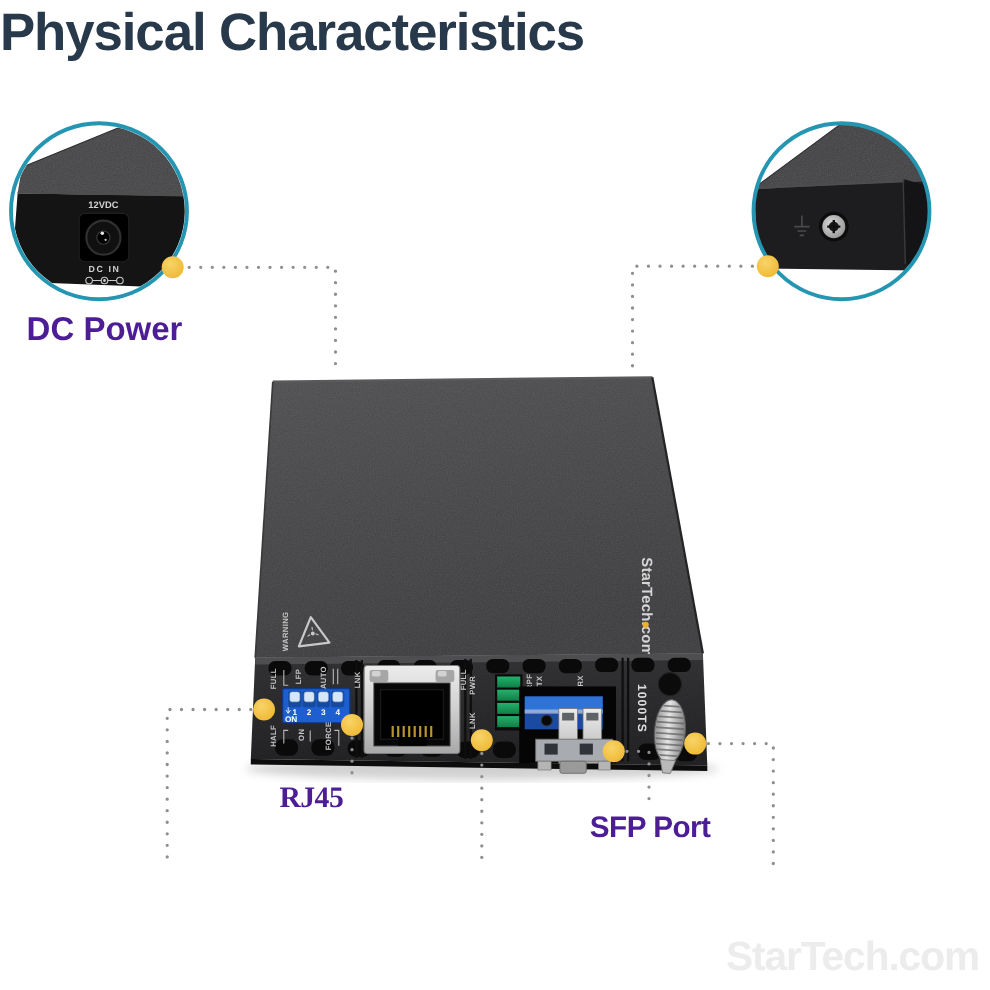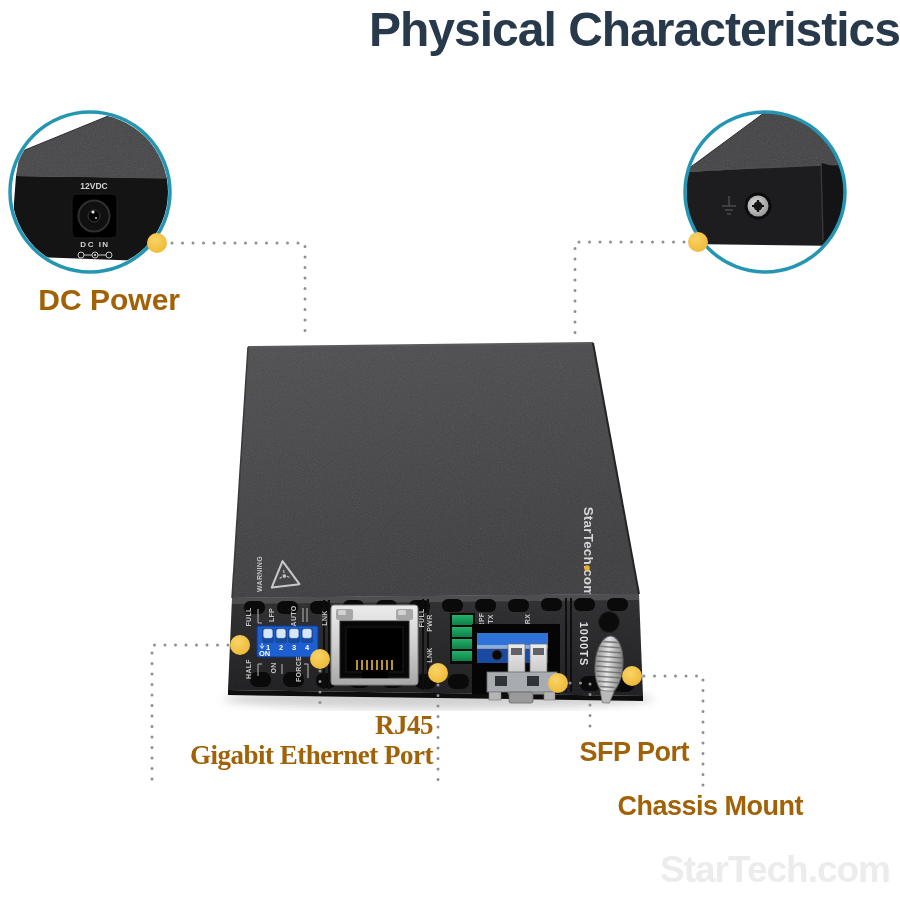--- a/index.html
+++ b/index.html
@@ -1,20 +1,20 @@
 <!DOCTYPE html>
 <html><head>
 <meta charset="utf-8">
 <style>
   html,body{margin:0;padding:0;background:#fff;}
   .stage{position:relative;width:900px;height:900px;background:#ffffff;overflow:hidden;
          font-family:"Liberation Sans", sans-serif;}
   .stage svg{position:absolute;left:0;top:0;}
-  .hlabel{position:absolute;color:#a16207;text-align:right;}
-  .title{position:absolute;top:2px;left:0;width:900px;text-align:right;
+  .hlabel{position:absolute;color:#4c1d95;text-align:center;}
+  .title{position:absolute;top:2px;left:0;width:900px;text-align:left;
          font-weight:bold;font-size:48px;letter-spacing:-1px;color:#27394a;}
   .big{font-weight:bold;font-size:27px;line-height:30px;letter-spacing:-0.5px;}
   .dc1{font-weight:bold;font-size:30px;line-height:32px;}
   .dc2{font-weight:normal;font-size:22px;line-height:26px;}
   .watermark{position:absolute;right:10px;top:849px;font-weight:bold;font-size:37px;
              letter-spacing:-1px;color:#ececec;}
   svg text{font-family:"Liberation Sans", sans-serif;}
   .plabel{font-size:7px;font-weight:bold;fill:#c6c6c6;letter-spacing:0.3px;}
   .dipnum{font-size:7.5px;font-weight:bold;fill:#ffffff;}
 </style>
@@ -328,23 +328,21 @@
 
   <div class="title">Physical Characteristics</div>
 
   <div class="hlabel" style="left:10px;top:284px;width:170px;">
     <div class="dc1">DC Power</div>
   </div>
 
 
   <div class="hlabel" style="left:133px;top:710px;width:300px;font-family:Liberation Serif, serif;">
     <div class="big">RJ45</div>
-    <div class="big">Gigabit Ethernet Port</div>
   </div>
 
 
 
   <div class="hlabel big" style="left:493px;top:737px;width:196px;">SFP Port</div>
 
-  <div class="hlabel big" style="left:607px;top:791px;width:196px;">Chassis Mount</div>
 
   <div class="watermark">StarTech.com</div>
 </div>
 
 </body></html>

